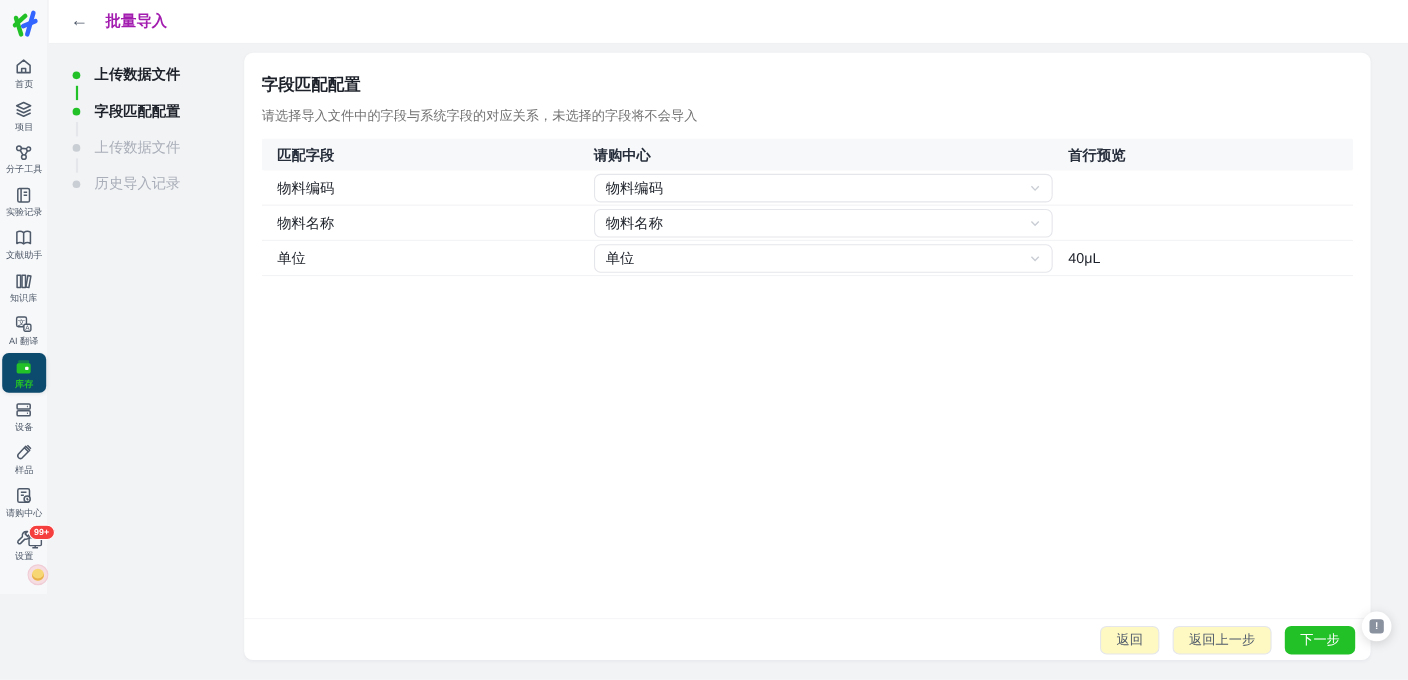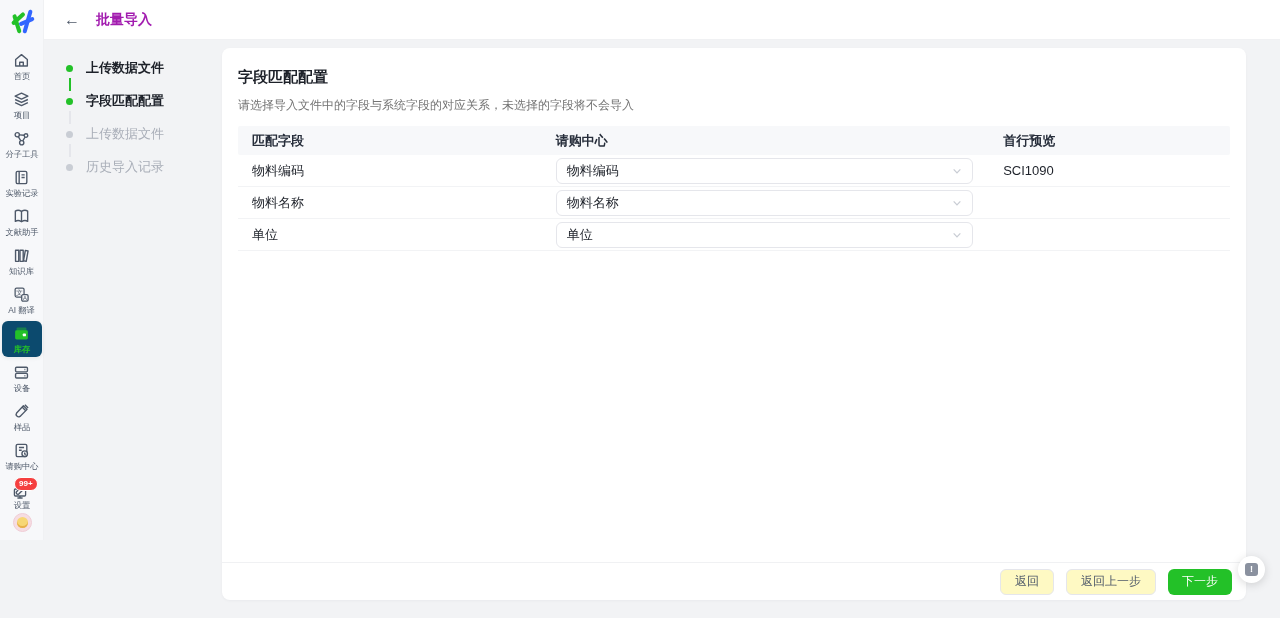--- a/index.html
+++ b/index.html
@@ -11,21 +11,21 @@
   .sidebar { width:44px; height:540px; background:#f7f8fa; border-right:1px solid #f0f1f3;
              display:flex; flex-direction:column; align-items:center; flex:0 0 44px; position:relative; }
   .logo { width:44px; height:42px; display:flex; align-items:center; justify-content:center; cursor:pointer; }
   .nav { display:flex; flex-direction:column; align-items:center; width:100%; margin-top:6px; }
   .nav-item { width:40px; margin:0 2px 3px; padding:4px 0 3px; border-radius:6px; display:flex;
               flex-direction:column; align-items:center; gap:2px; cursor:pointer; color:#4e5969; }
   .nav-item .nav-label { font-size:9px; line-height:10px; color:#4e5969; text-align:center; white-space:nowrap; transform:scale(.92); }
   .nav-item svg { display:block; }
   .nav-item.active { background:#0c4a6e; box-shadow:0 1px 4px rgba(0,0,0,.08); color:#23c128; }
   .nav-item.active .nav-label { color:#23c128; font-weight:bold; }
-  .sidebar-bottom { position:absolute; bottom:8px; left:0; width:44px; display:flex; flex-direction:column; align-items:center; gap:10px; }
+  .sidebar-bottom { position:absolute; bottom:8px; left:0; width:44px; display:flex; flex-direction:column; align-items:flex-end; gap:10px; }
   .notif { position:relative; width:20px; height:18px; color:#4e5969; cursor:pointer; }
   .badge { position:absolute; top:-8px; left:2px; background:#f53f3f; color:#fff; font-size:8px; font-weight:bold;
            line-height:10px; padding:1px 4px; border-radius:7px; border:1px solid #fff; white-space:nowrap; }
   .avatar { width:19px; height:19px; border-radius:50%; background:#f6dde2; border:1px solid #f0cdd6;
             display:flex; align-items:center; justify-content:center; cursor:pointer; overflow:hidden; }
   .avatar .face { width:11px; height:11px; border-radius:50%; background:#f7d774; box-shadow:inset 0 -2px 0 #e8b04b; }
 
   
   .main { flex:1; display:flex; flex-direction:column; }
   .topbar { height:40px; background:#fff; border-bottom:1px solid #f0f1f3; display:flex; align-items:center; padding-left:20px; gap:16px; }
@@ -43,21 +43,21 @@
   .connector { width:2px; height:13px; margin-left:2.5px; background:#e5e6eb; }
   .connector.green { background:#23c128; }
 
   
   .card { position:absolute; left:178px; top:8px; right:34px; bottom:18px; background:#fff; border-radius:8px;
           box-shadow:0 1px 3px rgba(29,33,41,.04); display:flex; flex-direction:column; }
   .card-head { padding:20px 16px 0; }
   .panel-title { font-size:15px; font-weight:bold; color:#1d2129; }
   .panel-subtitle { font-size:12px; color:#737373; margin-top:10px; }
   .tablewrap { margin:12px 16px 0; flex:1; overflow:hidden; }
-  .thead, .tr { display:grid; grid-template-columns:29% 43.5% auto; align-items:center;gap:16px; }
+  .thead, .tr { display:grid; grid-template-columns:29% 43.5% auto; align-items:center; }
   .thead { background:#f7f8fa; height:29px; border-radius:2px; }
   .th { font-size:13px; font-weight:600; color:#272e3b; padding:0 14px; }
   .tr { height:32px; border-bottom:1px solid #f2f3f5; }
   .td { font-size:13px; color:#1d2129; padding:0 14px; }
   .td.sel { padding:0 0 0 14px; }
   .select { height:26px; width:100%; background:#fff; border:1px solid #e5e6eb; border-radius:6px;
             display:flex; align-items:center; justify-content:space-between; padding:0 10px; cursor:pointer; }
   .select .sel-text { font-size:13px; color:#1d2129; }
   .chev { color:#c9cdd4; display:flex; }
 
@@ -274,21 +274,20 @@
             <div class="td sel">
               <div class="select">
                 <span class="sel-text">物料编码</span>
                 <span class="chev">
                     <svg width="10" height="10" viewBox="0 0 12 12" fill="none" stroke="currentColor" stroke-width="1.5">
                       <path d="M2 4 L6 8.2 L10 4"></path>
                     </svg>
                   </span>
               </div>
             </div>
-            <div class="td">SCI1090</div>
           </div>
 
           <div class="tr">
             <div class="td">物料名称</div>
             <div class="td sel">
               <div class="select">
                 <span class="sel-text">物料名称</span>
                 <span class="chev">
                     <svg width="10" height="10" viewBox="0 0 12 12" fill="none" stroke="currentColor" stroke-width="1.5">
                       <path d="M2 4 L6 8.2 L10 4"></path>
@@ -303,20 +302,21 @@
             <div class="td sel">
               <div class="select">
                 <span class="sel-text">单位</span>
                 <span class="chev">
                     <svg width="10" height="10" viewBox="0 0 12 12" fill="none" stroke="currentColor" stroke-width="1.5">
                       <path d="M2 4 L6 8.2 L10 4"></path>
                     </svg>
                   </span>
               </div>
             </div>
+            <div class="td">40μL</div>
           </div>
         </div>
 
         <div class="card-footer">
           <button class="btn ghost">返回</button>
           <button class="btn ghost">返回上一步</button>
           <button class="btn primary">下一步</button>
         </div>
       </section>
 

